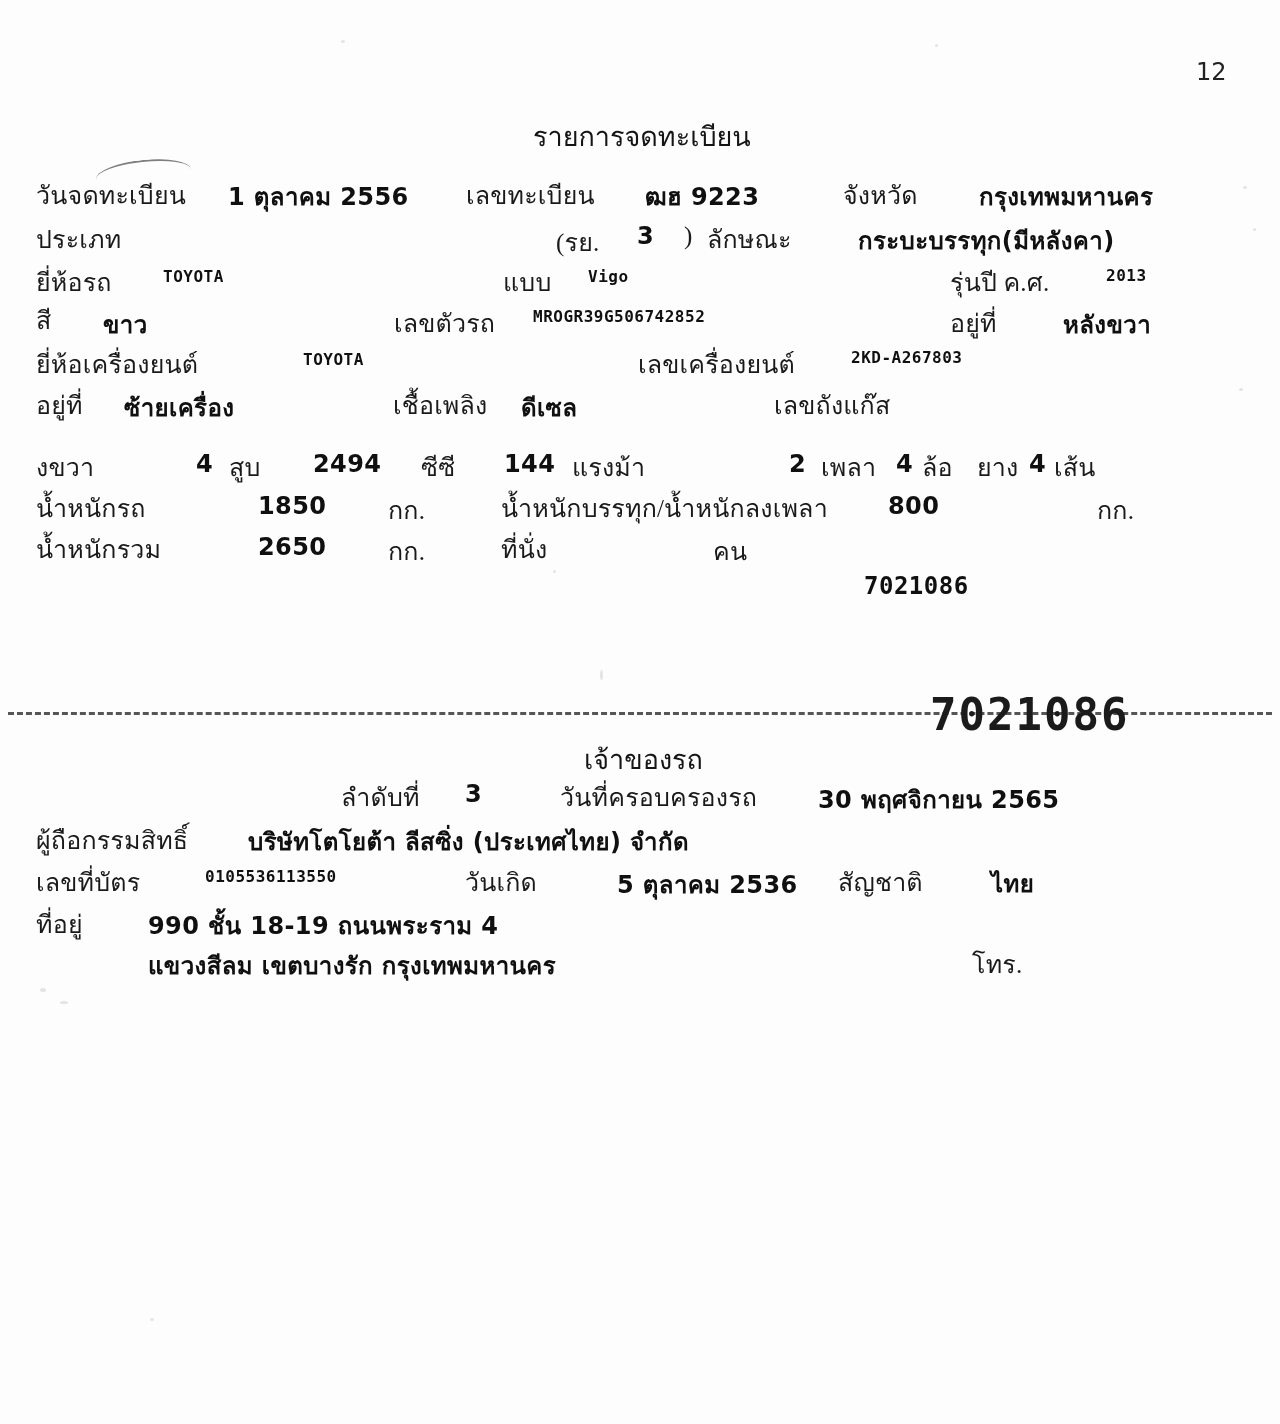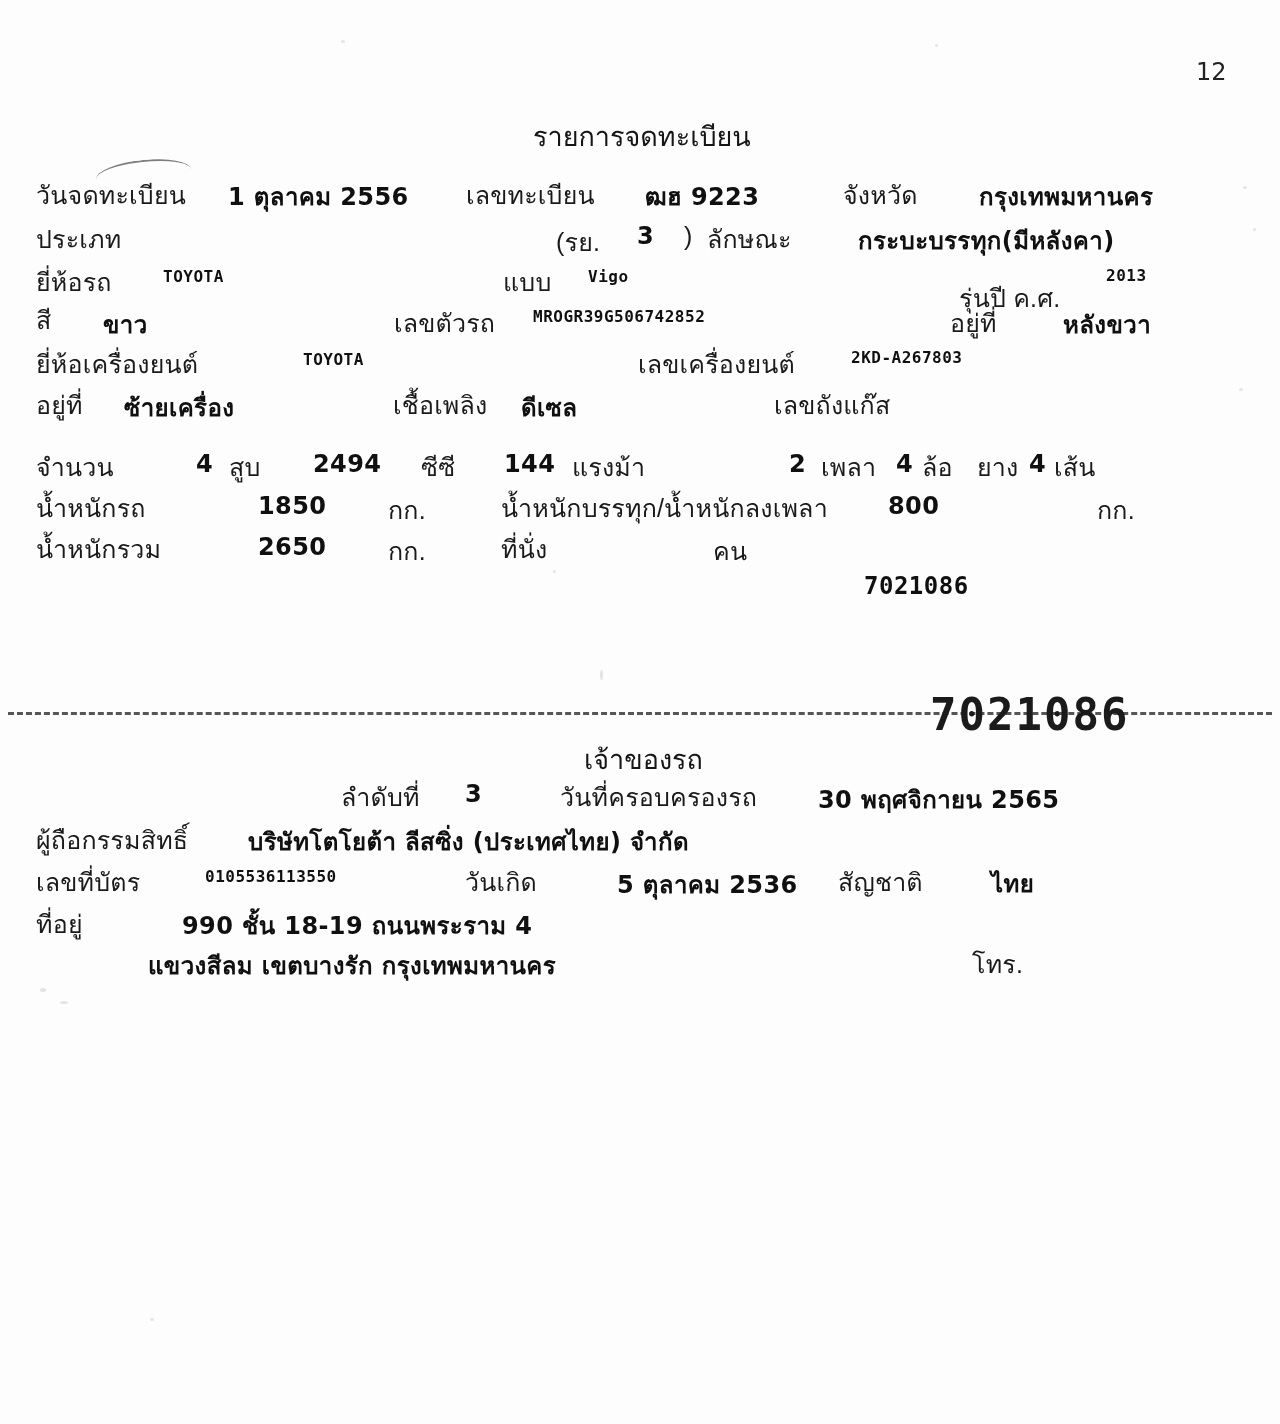--- a/index.html
+++ b/index.html
@@ -26,21 +26,21 @@
   .speckle {
     position: absolute;
     background: #cfcfcf;
     border-radius: 50%;
     opacity: .55;
   }
 
   .lbl {
     position: absolute;
     white-space: nowrap;
-    font-family: Liberation Sans, sans-serif;
+    font-family: Liberation Serif, serif;
     font-size: 25px;
     color: #1a1a1a;
     letter-spacing: .2px;
   }
   .val {
     position: absolute;
     white-space: nowrap;
     font-family: "DejaVu Sans", sans-serif;
     font-size: 24px;
     font-weight: bold;
@@ -116,21 +116,21 @@
   <div class="lbl" style="left:556px; top:222px;">(รย.</div>
   <div class="val" style="left:637px; top:222px;">3</div>
   <div class="lbl" style="left:684px; top:222px;">)</div>
   <div class="lbl" style="left:707px; top:219px;">ลักษณะ</div>
   <div class="val" style="left:858px; top:221px;">กระบะบรรทุก(มีหลังคา)</div>
 
   <div class="lbl" style="left:36px; top:262px;">ยี่ห้อรถ</div>
   <div class="val mono" style="left:163px; top:267px;">TOYOTA</div>
   <div class="lbl" style="left:503px; top:262px;">แบบ</div>
   <div class="val mono" style="left:588px; top:267px;">Vigo</div>
-  <div class="lbl" style="left:950px; top:278px;margin-left:9px;">รุ่นปี ค.ศ.</div>
+  <div class="lbl" style="left:950px; top:262px;">รุ่นปี ค.ศ.</div>
   <div class="val mono" style="left:1106px; top:266px;">2013</div>
 
   <div class="lbl" style="left:36px; top:300px;">สี</div>
   <div class="val" style="left:103px; top:305px;">ขาว</div>
   <div class="lbl" style="left:394px; top:303px;">เลขตัวรถ</div>
   <div class="val mono" style="left:533px; top:307px;">MROGR39G506742852</div>
   <div class="lbl" style="left:950px; top:303px;">อยู่ที่</div>
   <div class="val" style="left:1063px; top:305px;">หลังขวา</div>
 
   <div class="lbl" style="left:36px; top:344px;">ยี่ห้อเครื่องยนต์</div>
@@ -138,21 +138,21 @@
   <div class="lbl" style="left:638px; top:344px;">เลขเครื่องยนต์</div>
   <div class="val mono" style="left:851px; top:348px;">2KD-A267803</div>
 
   <div class="lbl" style="left:36px; top:385px;">อยู่ที่</div>
   <div class="val" style="left:124px; top:388px;">ซ้ายเครื่อง</div>
   <div class="lbl" style="left:393px; top:385px;">เชื้อเพลิง</div>
   <div class="val" style="left:521px; top:388px;">ดีเซล</div>
   <div class="lbl" style="left:746px; top:385px;margin-left:28px;">เลขถังแก๊ส</div>
   <div class="val" style="left:905px; top:388px;"></div>
 
-  <div class="lbl" style="left:36px; top:447px;">จำนวน</div>
+  <div class="lbl" style="left:36px; top:447px;">งขวา</div>
   <div class="val" style="left:196px; top:450px;">4</div>
   <div class="lbl" style="left:229px; top:447px;">สูบ</div>
   <div class="val" style="left:313px; top:450px;">2494</div>
   <div class="lbl" style="left:421px; top:447px;">ซีซี</div>
   <div class="val" style="left:504px; top:450px;">144</div>
   <div class="lbl" style="left:572px; top:447px;">แรงม้า</div>
   <div class="val" style="left:789px; top:450px;">2</div>
   <div class="lbl" style="left:821px; top:447px;">เพลา</div>
   <div class="val" style="left:896px; top:450px;">4</div>
   <div class="lbl" style="left:922px; top:447px;">ล้อ</div>
@@ -191,21 +191,21 @@
   <div class="val" style="left:248px; top:822px;">บริษัทโตโยต้า ลีสซิ่ง (ประเทศไทย) จำกัด</div>
 
   <div class="lbl" style="left:36px; top:862px;">เลขที่บัตร</div>
   <div class="val mono" style="left:205px; top:867px;">0105536113550</div>
   <div class="lbl" style="left:465px; top:862px;">วันเกิด</div>
   <div class="val" style="left:617px; top:865px;">5 ตุลาคม 2536</div>
   <div class="lbl" style="left:838px; top:862px;">สัญชาติ</div>
   <div class="val" style="left:991px; top:864px;">ไทย</div>
 
   <div class="lbl" style="left:36px; top:904px;">ที่อยู่</div>
-  <div class="val" style="left:148px; top:906px;margin-left:34px;">990 ชั้น 18-19 ถนนพระราม 4</div>
+  <div class="val" style="left:148px; top:906px;">990 ชั้น 18-19 ถนนพระราม 4</div>
   <div class="val" style="left:148px; top:946px;">แขวงสีลม เขตบางรัก กรุงเทพมหานคร</div>
   <div class="lbl" style="left:972px; top:944px;">โทร.</div>
   <div class="val" style="left:1060px; top:946px;"></div>
 
   <div class="speckle" style="left:341px;  top:40px;  width:4px;  height:3px;"></div>
   <div class="speckle" style="left:935px;  top:44px;  width:3px;  height:3px;"></div>
   <div class="speckle" style="left:1243px; top:186px; width:4px;  height:3px;"></div>
   <div class="speckle" style="left:1253px; top:228px; width:3px;  height:3px;"></div>
   <div class="speckle" style="left:1239px; top:388px; width:4px;  height:3px;"></div>
   <div class="speckle" style="left:553px;  top:570px; width:3px;  height:3px;"></div>

